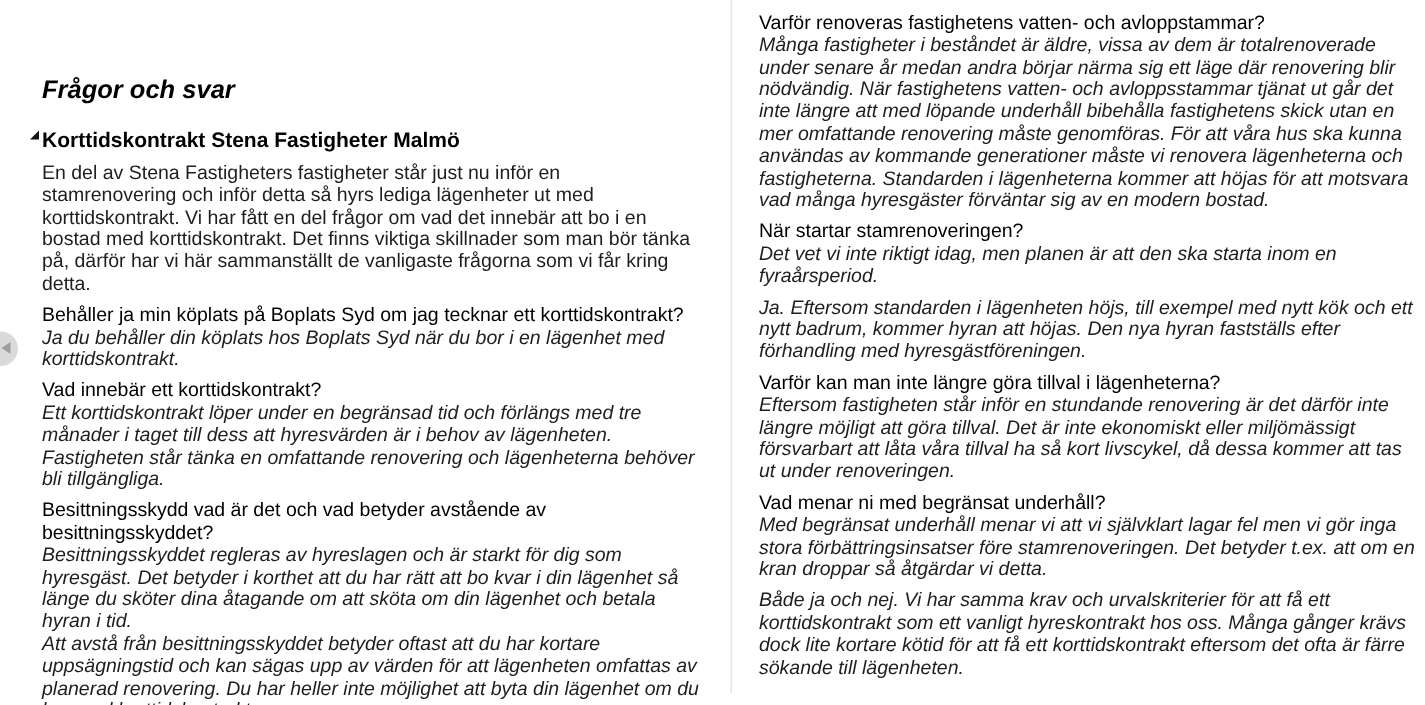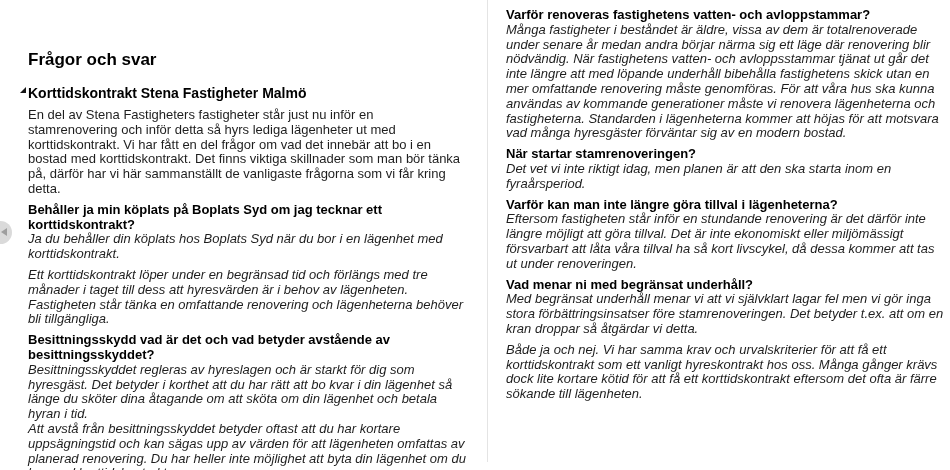--- a/index.html
+++ b/index.html
@@ -25,39 +25,39 @@
     border-bottom: 4.5px solid transparent;
     border-right: 6px solid #9e9e9e;
   }
 
   .col { position: absolute; font-size: 13px; line-height: 14.8px; color: #1e1e1e; }
   .col-left  { left: 28px;  top: 50px; width: 444px; }
   .col-right { left: 506px; top: 8px;  width: 440px; }
 
   .page-title {
     font-size: 17px; font-weight: bold; color: #000000;
-    line-height: 20px; margin: 0 0 10px 0;
+    line-height: 20px; margin: 0 0 10px 0; font-style: italic;
   }
 
   .section-head {
     display: flex; align-items: flex-start; margin: 16px 0 7px -8px;
     font-size: 14px; font-weight: bold; color: #000000; line-height: 15px;
     cursor: pointer;
   }
   .section-head .marker {
     width: 0; height: 0; margin-right: 2px; position: relative; top: 1px;
     border-bottom: 6px solid #151515;
     border-left: 6px solid transparent;
   }
 
   .intro { margin: 0 10px 6px 0; }
 
   .faq { margin: 0 0 6px 0; }
   .faq:last-child { margin-bottom: 0; }
-  .faq .q { font-weight: bold; color: #000000; }
+  .faq .q { font-weight: normal; color: #000000; }
   .faq .a { margin: 0; font-style: italic; }
 </style>
 </head>
 <body>
 
 <div class="page">
 
   <div class="divider"></div>
 
   <div class="carousel-prev">
@@ -74,20 +74,21 @@
     </div>
 
     <p class="intro">En del av Stena Fastigheters fastigheter står just nu inför en stamrenovering och inför detta så hyrs lediga lägenheter ut med korttidskontrakt. Vi har fått en del frågor om vad det innebär att bo i en bostad med korttidskontrakt. Det finns viktiga skillnader som man bör tänka på, därför har vi här sammanställt de vanligaste frågorna som vi får kring detta.</p>
 
     <div class="faq">
       <div class="q">Behåller ja min köplats på Boplats Syd om jag tecknar ett korttidskontrakt?</div>
       <div class="a">Ja du behåller din köplats hos Boplats Syd när du bor i en lägenhet med korttidskontrakt.</div>
     </div>
 
     <div class="faq">
+      <div class="q">Vad innebär ett korttidskontrakt?</div>
       <div class="a">Ett korttidskontrakt löper under en begränsad tid och förlängs med tre månader i taget till dess att hyresvärden är i behov av lägenheten. Fastigheten står tänka en omfattande renovering och lägenheterna behöver bli tillgängliga.</div>
     </div>
 
     <div class="faq">
       <div class="q">Besittningsskydd vad är det och vad betyder avstående av besittningsskyddet?</div>
       <div class="a">Besittningsskyddet regleras av hyreslagen och är starkt för dig som hyresgäst. Det betyder i korthet att du har rätt att bo kvar i din lägenhet så länge du sköter dina åtagande om att sköta om din lägenhet och betala hyran i tid.</div>
       <div class="a">Att avstå från besittningsskyddet betyder oftast att du har kortare uppsägningstid och kan sägas upp av värden för att lägenheten omfattas av planerad renovering. Du har heller inte möjlighet att byta din lägenhet om du hyr med korttidskontrakt.</div>
     </div>
 
   </div>
@@ -98,20 +99,21 @@
       <div class="q">Varför renoveras fastighetens vatten- och avloppstammar?</div>
       <div class="a">Många fastigheter i beståndet är äldre, vissa av dem är totalrenoverade under senare år medan andra börjar närma sig ett läge där renovering blir nödvändig. När fastighetens vatten- och avloppsstammar tjänat ut går det inte längre att med löpande underhåll bibehålla fastighetens skick utan en mer omfattande renovering måste genomföras. För att våra hus ska kunna användas av kommande generationer måste vi renovera lägenheterna och fastigheterna. Standarden i lägenheterna kommer att höjas för att motsvara vad många hyresgäster förväntar sig av en modern bostad.</div>
     </div>
 
     <div class="faq">
       <div class="q">När startar stamrenoveringen?</div>
       <div class="a">Det vet vi inte riktigt idag, men planen är att den ska starta inom en fyraårsperiod.</div>
     </div>
 
     <div class="faq">
+      <div class="a">Ja. Eftersom standarden i lägenheten höjs, till exempel med nytt kök och ett nytt badrum, kommer hyran att höjas. Den nya hyran fastställs efter förhandling med hyresgästföreningen.</div>
     </div>
 
     <div class="faq">
       <div class="q">Varför kan man inte längre göra tillval i lägenheterna?</div>
       <div class="a">Eftersom fastigheten står inför en stundande renovering är det därför inte längre möjligt att göra tillval. Det är inte ekonomiskt eller miljömässigt försvarbart att låta våra tillval ha så kort livscykel, då dessa kommer att tas ut under renoveringen.</div>
     </div>
 
     <div class="faq">
       <div class="q">Vad menar ni med begränsat underhåll?</div>
       <div class="a">Med begränsat underhåll menar vi att vi självklart lagar fel men vi gör inga stora förbättringsinsatser före stamrenoveringen. Det betyder t.ex. att om en kran droppar så åtgärdar vi detta.</div>

